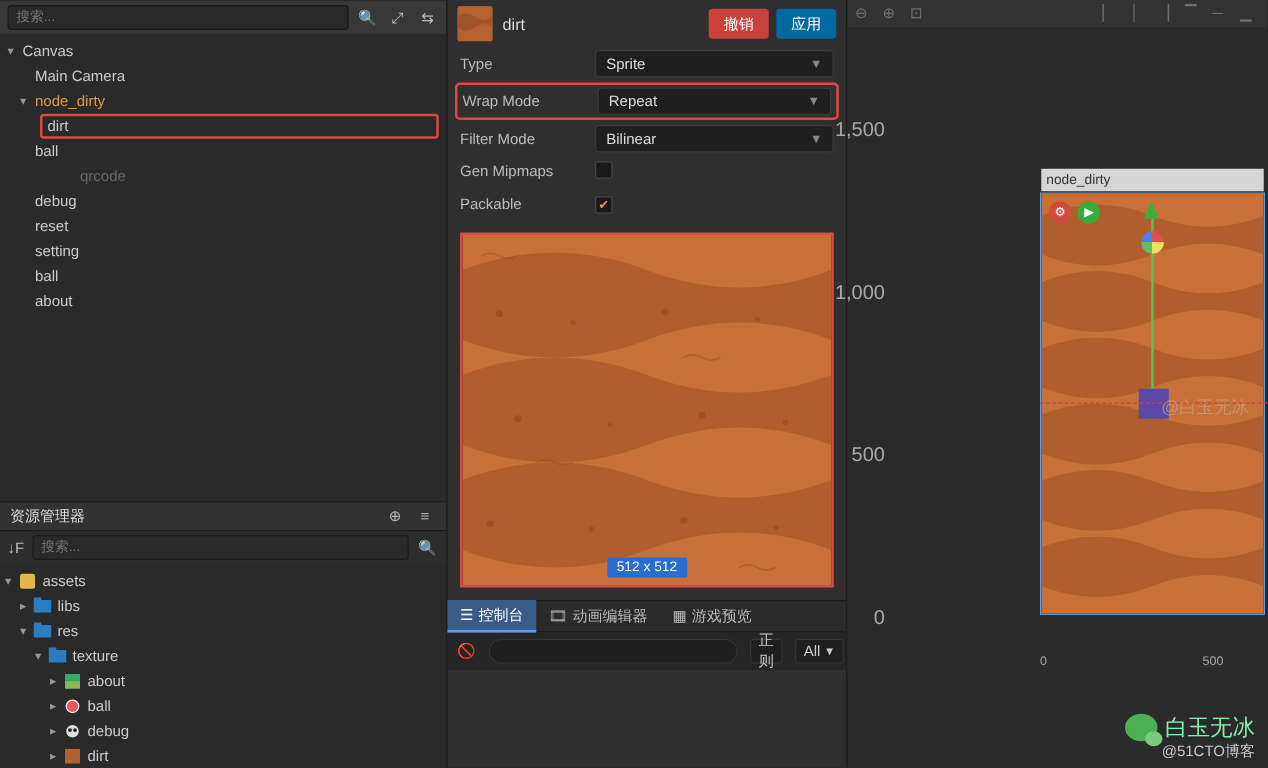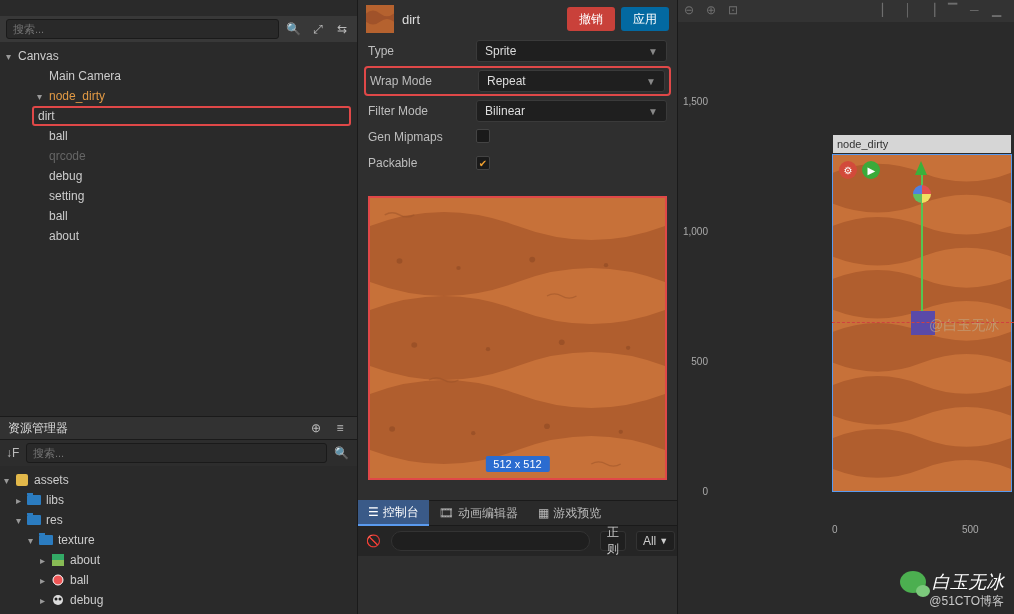--- a/index.html
+++ b/index.html
@@ -3,35 +3,35 @@
 <meta charset="utf-8">
 <style>
   * { box-sizing: border-box; margin: 0; padding: 0; }
   body {
     width: 1014px; height: 614px;
     background: #2a2a2a;
     font-family: "Helvetica Neue", Arial, sans-serif;
     font-size: 12px; color: #ccc;
     overflow: hidden; position: relative;
   }
-  .col-left { position: absolute; left: 0; top: 16px; width: 357px; height: 512px; background: #2a2a2a; }
+  .col-left { position: absolute; left: 0; top: 1px; width: 357px; height: 512px; background: #2a2a2a; }
   .col-mid  { position: absolute; left: 357px; top: 0; width: 320px; height: 614px; background: #2f2f2f; border-left: 1px solid #1a1a1a; }
   .col-right{ position: absolute; left: 677px; top: 0; width: 337px; height: 614px; background: #2a2a2a; border-left: 1px solid #1a1a1a; }
 
   
   .search-row { display: flex; align-items: center; height: 26px; padding: 0 6px; background: #383838; }
   .search-input { flex: 1; background: #292929; border: 1px solid #1a1a1a; border-radius: 3px; height: 20px; color: #aaa; padding: 0 6px; font-size: 11px; }
   .icon-btn { width: 18px; height: 18px; margin-left: 6px; color: #bbb; cursor: pointer; display: inline-flex; align-items: center; justify-content: center; }
   .tree { padding: 4px 0; font-size: 12px; }
   .tree-row { display: flex; align-items: center; height: 20px; padding-left: 6px; cursor: pointer; }
   .tree-row .arrow { width: 12px; color: #999; font-size: 10px; }
   .tree-row .lbl { }
-  .indent1 { padding-left: 37px; }
+  .indent1 { padding-left: 16px; }
   .orange { color: #e29a45; }
-  .greyed { color: #666; }
+  .greyed { color: #666; margin-left: 36px; }
   .hl-red { border: 2px solid #e04848; border-radius: 3px; margin: 0 6px 0 32px; height: 20px; display: flex; align-items: center; padding-left: 4px; }
 
   .panel-header { display: flex; align-items: center; height: 24px; background: #323232; padding: 0 8px; font-size: 12px; color: #ddd; border-top: 1px solid #1a1a1a; border-bottom: 1px solid #1a1a1a; }
   .panel-header .spacer { flex: 1; }
 
   .asset-top { position: absolute; top: 400px; left:0; right:0; }
   .asset-search { display: flex; align-items: center; height: 26px; padding: 0 6px; background: #2d2d2d; }
   .sort-icon { width: 20px; color: #bbb; }
   .asset-tree { padding: 4px 0; overflow: hidden; }
   .ar { display: flex; align-items: center; height: 20px; cursor: pointer; }
@@ -55,58 +55,58 @@
   .btn-green { background: #0369a1; }
   .prop { display: flex; align-items: center; height: 26px; padding: 0 10px; }
   .prop-lbl { width: 108px; color: #bdbdbd; font-size: 12px; white-space: nowrap; overflow: hidden; text-overflow: ellipsis; }
   .prop-val { flex: 1; }
   .select { background: #1f1f1f; border: 1px solid #3a3a3a; height: 22px; border-radius: 3px; color: #ddd; padding: 0 8px; display: flex; align-items: center; justify-content: space-between; }
   .select .arr { font-size: 10px; color: #888; }
   .hl-red-box { border: 2px solid #e04848; border-radius: 4px; margin: 2px 6px; padding: 0; }
   .hl-red-box .prop { padding: 0 4px; }
   .checkbox { width: 14px; height: 14px; background: #1a1a1a; border: 1px solid #444; border-radius: 2px; display: inline-flex; align-items: center; justify-content: center; }
   .checkbox.checked::after { content: '✔'; color: #f0a030; font-size: 10px; }
-  .preview-wrap { margin: 20px 10px; border: 2px solid #e04848; position: relative; }
+  .preview-wrap { margin: 10px 10px; border: 2px solid #e04848; position: relative; }
   .preview-img { width: 100%; height: 280px; display: block; }
   .dim-badge { position: absolute; bottom: 6px; left: 50%; transform: translateX(-50%); background: #2b6cd0; color: #fff; font-size: 11px; padding: 2px 8px; border-radius: 2px; }
 
   
   .dirt-svg { width: 100%; height: 100%; display: block; }
 
   .tabs-row { display: flex; align-items: center; height: 26px; background: #2a2a2a; border-top: 1px solid #1a1a1a; border-bottom: 1px solid #1a1a1a; }
   .tab { display: flex; align-items: center; padding: 0 10px; height: 26px; font-size: 12px; color: #bbb; cursor: pointer; }
   .tab.active { background: #3a5a88; color: #fff; border-bottom: 2px solid #5a9aee; }
   .tab .ti { margin-right: 4px; }
   .console-row { display: flex; align-items: center; height: 30px; padding: 0 8px; background: #252525; font-size: 12px; color: #aaa; gap: 10px; }
   .console-row .search-mini { flex: 1; background: #1f1f1f; border: 1px solid #333; border-radius: 10px; height: 20px; padding: 0 10px; color: #888; }
   .mini-select { background: #1f1f1f; border: 1px solid #333; border-radius: 3px; height: 20px; padding: 0 6px; display: inline-flex; align-items: center; color: #ccc; }
 
   
   .toolbar { height: 22px; background: #333; display: flex; align-items: center; padding: 0 6px; gap: 6px; color: #888; font-size: 12px; overflow: hidden; }
   .tb-icon { width: 16px; height: 16px; display: inline-block; opacity: .7; }
   .scene { position: absolute; top: 22px; left: 0; right: 0; bottom: 74px; background: #2a2a2a; }
   .ruler-x { position: absolute; bottom: 0; left: 0; right: 0; height: 16px; color: #aaa; font-size: 10px; }
-  .ruler-y { position: absolute; top: 0; bottom: 16px; left: 0; width: 34px; color: #aaa; font-size: 10px; }
+  .ruler-y { position: absolute; top: 0; bottom: 16px; left: 0; width: 34px; color: #aaa; font-size: 16px; }
   .ry { position: absolute; right: 4px; }
   .rx { position: absolute; top: 0; }
   .canvas-area { position: absolute; top: 0; left: 34px; right: 0; bottom: 16px; overflow: hidden; }
   .node-frame { position: absolute; border: 1px solid #5a9aee; }
   .node-title-bar { position: absolute; top: -20px; left: 0; right: 0; height: 18px; background: #d6d6d6; color: #333; font-size: 11px; padding: 2px 4px; display: flex; align-items: center; }
   .gizmo { position: absolute; }
   .gizmo-circle { width: 18px; height: 18px; border-radius: 50%; display: inline-flex; align-items: center; justify-content: center; font-size: 10px; color: #fff; margin-right: 2px; }
   .red-dashed { position: absolute; border-top: 1px dashed #d04040; height: 0; }
   .arrow-up-big { position: absolute; width: 0; height: 0; border-left: 6px solid transparent; border-right: 6px solid transparent; border-bottom: 14px solid #3ab03a; }
   .arrow-line { position: absolute; width: 2px; background: #53c553; }
   .ball-shape { position: absolute; width: 18px; height: 18px; border-radius: 50%; background: conic-gradient(#e05050 0 90deg,#f0e060 90deg 180deg,#60c060 180deg 270deg,#5080e0 270deg 360deg); }
   .purple-box { position: absolute; width: 24px; height: 24px; background: #5a4aa8; }
   .watermark-mid { position: absolute; color: #c0b090; font-size: 14px; opacity: .6; }
   .wm-big { position: absolute; right: 10px; bottom: 20px; display: flex; align-items: center; gap: 6px; }
   .wechat-ico { width: 26px; height: 22px; border-radius: 50%; background: #4caf50; position: relative; }
   .wechat-ico::after { content: ''; position: absolute; right: -4px; bottom: -4px; width: 14px; height: 12px; border-radius: 50%; background: #7cc97c; }
-  .wm-text { color: #ffffff; font-size: 18px; font-weight: 300; font-style: italic; }
+  .wm-text { color: #86efac; font-size: 18px; font-weight: 300; }
   .wm-sub { position: absolute; right: 10px; bottom: 4px; color: #c8c8c8; font-size: 12px; }
 </style>
 </head>
 <body>
 
 <div class="col-left">
   <div class="search-row">
     <input class="search-input" placeholder="搜索..." style="">
     <span class="icon-btn">🔍</span>
     <span class="icon-btn">⤢</span>
@@ -132,20 +132,24 @@
         <span class="arrow"></span>
         <span class="lbl">ball</span>
       </div>
     <div class="tree-row indent1 greyed">
         <span class="arrow"></span>
         <span class="lbl">qrcode</span>
       </div>
     <div class="tree-row indent1">
         <span class="arrow"></span>
         <span class="lbl">debug</span>
+      </div>
+    <div class="tree-row indent1">
+        <span class="arrow"></span>
+        <span class="lbl">reset</span>
       </div>
     <div class="tree-row indent1">
         <span class="arrow"></span>
         <span class="lbl">setting</span>
       </div>
     <div class="tree-row indent1">
         <span class="arrow"></span>
         <span class="lbl">ball</span>
       </div>
     <div class="tree-row indent1">

